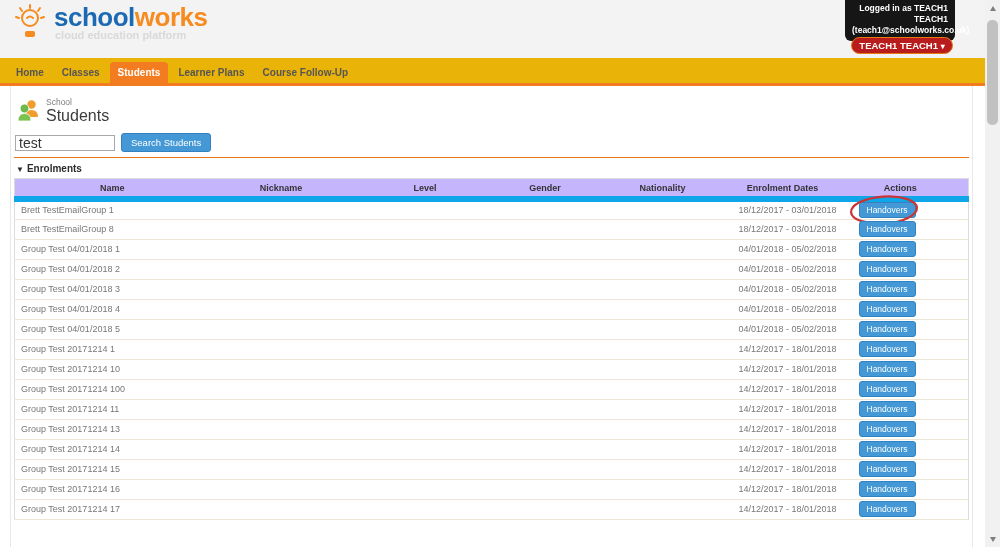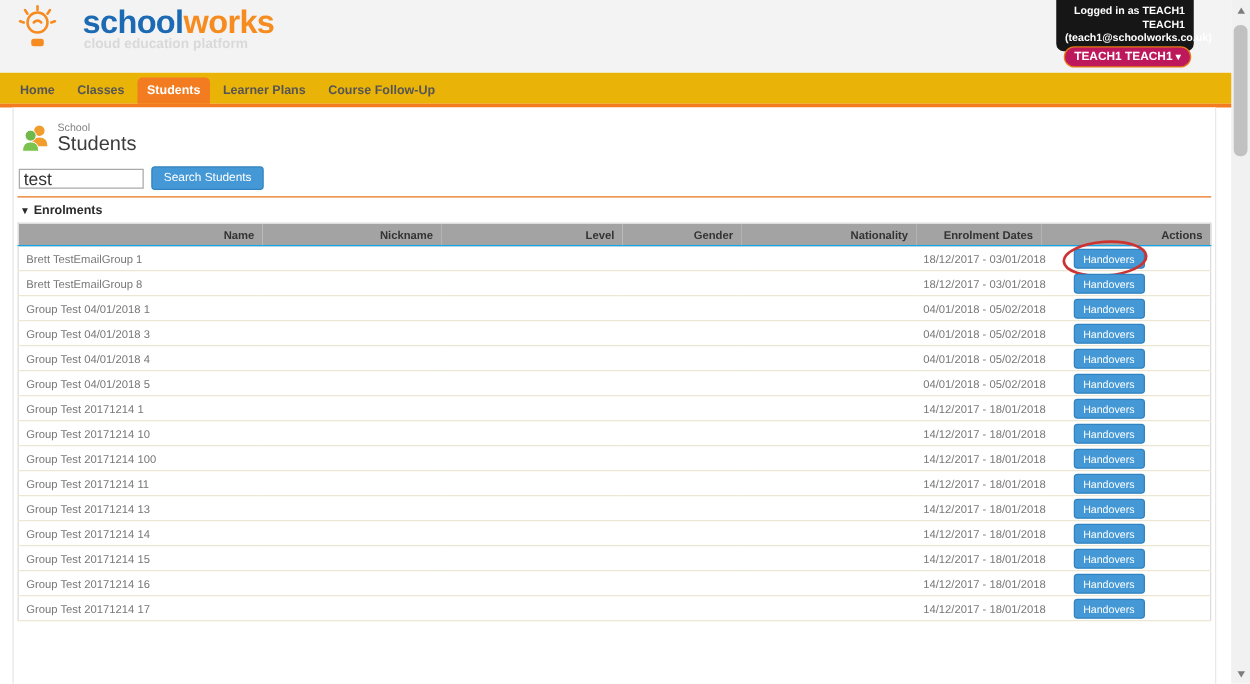--- a/index.html
+++ b/index.html
@@ -4,30 +4,30 @@
 <style>
   * { margin:0; padding:0; box-sizing:border-box; }
   html,body { width:1000px; height:547px; overflow:hidden; background:#fff;
               font-family:"Liberation Sans", sans-serif; }
   .viewport { position:relative; width:1000px; height:547px; }
 
   
   .top-band { position:relative; width:985px; height:58px; background:#f3f3f3; }
   .logo { position:absolute; left:10px; top:3px; display:flex; align-items:flex-start; cursor:pointer; }
   .logo-icon { width:42px; height:40px; }
-  .logo-textcol { margin-left:14px; }
+  .logo-textcol { margin-left:2px; }
   .logo-word { font-size:26px; font-weight:bold; letter-spacing:-0.5px; line-height:28px; }
   .logo-word .blue { color:#1b6ab3; }
   .logo-word .orange { color:#f68b1f; }
   .logo-tagline { font-size:11px; font-weight:bold; color:#d9d9d9; margin-top:-2px; padding-left:1px; }
 
   .login-box { position:absolute; top:0; right:30px; width:110px; background:#161616; color:#fff;
                font-size:8.5px; font-weight:bold; text-align:right; line-height:1.3;
                padding:3px 7px 5px; border-radius:0 0 6px 6px; }
-  .user-btn { position:absolute; top:37px; right:32px; width:102px; height:17px; background:#be185d;
+  .user-btn { position:absolute; top:37px; right:32px; width:102px; height:17px; background:#b91c1c;
               border:1px solid #e57a12; border-radius:12px; color:#fff; font-weight:bold;
               font-size:9.5px; text-align:center; line-height:15px; cursor:pointer; }
   .user-btn .caret { font-size:8px; }
 
   
   .nav-row { background:#eab308; padding:4px 0 0 8px; height:25px; display:flex; align-items:flex-end; }
   .tab { font-size:10px; font-weight:bold; color:#555; padding:5px 8px; margin-right:2px;
          cursor:pointer; border-radius:4px 4px 0 0; }
   .tab.active { background:#f47c20; color:#fff; }
   .orange-bar { height:3px; background:#f47c20; width:1000px; }
@@ -46,22 +46,22 @@
                   border:1px solid #a9a9a9; padding:1px 3px; color:#333; }
   .btn-blue { background:#4398d5; border:1px solid #3083c0; border-radius:3px; color:#fff;
               font-size:9.5px; font-family:"Liberation Sans",sans-serif; padding:3px 9px; margin-left:6px; cursor:pointer; }
   .divider-orange { border-top:1px solid #e8751a; margin-top:2px; }
 
   .enrol-head { font-size:10px; font-weight:bold; color:#2b2b2b; padding:5px 2px 4px; cursor:pointer; }
   .enrol-head .tri { font-size:8px; margin-right:3px; }
 
   
   table { width:100%; border-collapse:collapse; border:1px solid #dcdcdc; table-layout:fixed; }
-  th { text-align:right; font-size:9px; color:#333; background:#a3a3a3; padding:4px 6px 3px;
-       border-bottom:1px solid #0ea5e9; white-space:nowrap; }
+  th { text-align:center; font-size:9px; color:#333; background:#c4b5fd; padding:4px 6px 3px;
+       border-bottom:6px solid #0ea5e9; white-space:nowrap; }
   td { font-size:9px; color:#777; padding:0 6px; height:20px; border-bottom:1px solid #ebe7d4;
        white-space:nowrap; overflow:visible; }
   .action-wrap { position:relative; display:inline-block;margin-left:20px; }
   .btn-handover { background:#4398d5; border:1px solid #3083c0; border-radius:3px; color:#fff;
                   font-size:8.5px; font-family:"Liberation Sans",sans-serif; padding:2px 7px; cursor:pointer; }
   .annot { position:absolute; left:-11px; top:-8px; pointer-events:none; }
 
   
   .scrollbar { position:absolute; right:0; top:0; width:15px; height:547px; background:#f1f1f1; }
   .sb-arrow { position:absolute; left:0; width:15px; height:16px; display:flex; align-items:center; justify-content:center; cursor:pointer; }
@@ -187,20 +187,29 @@
           <tr>
             <td>Group Test 04/01/2018 1</td>
             <td></td>
             <td></td>
             <td></td>
             <td></td>
             <td>04/01/2018 - 05/02/2018</td>
             <td><span class="action-wrap"><button class="btn-handover">Handovers</button></span></td>
           </tr>
           <tr>
+            <td>Group Test 04/01/2018 2</td>
+            <td></td>
+            <td></td>
+            <td></td>
+            <td></td>
+            <td>04/01/2018 - 05/02/2018</td>
+            <td><span class="action-wrap"><button class="btn-handover">Handovers</button></span></td>
+          </tr>
+          <tr>
             <td>Group Test 04/01/2018 3</td>
             <td></td>
             <td></td>
             <td></td>
             <td></td>
             <td>04/01/2018 - 05/02/2018</td>
             <td><span class="action-wrap"><button class="btn-handover">Handovers</button></span></td>
           </tr>
           <tr>
             <td>Group Test 04/01/2018 4</td>

